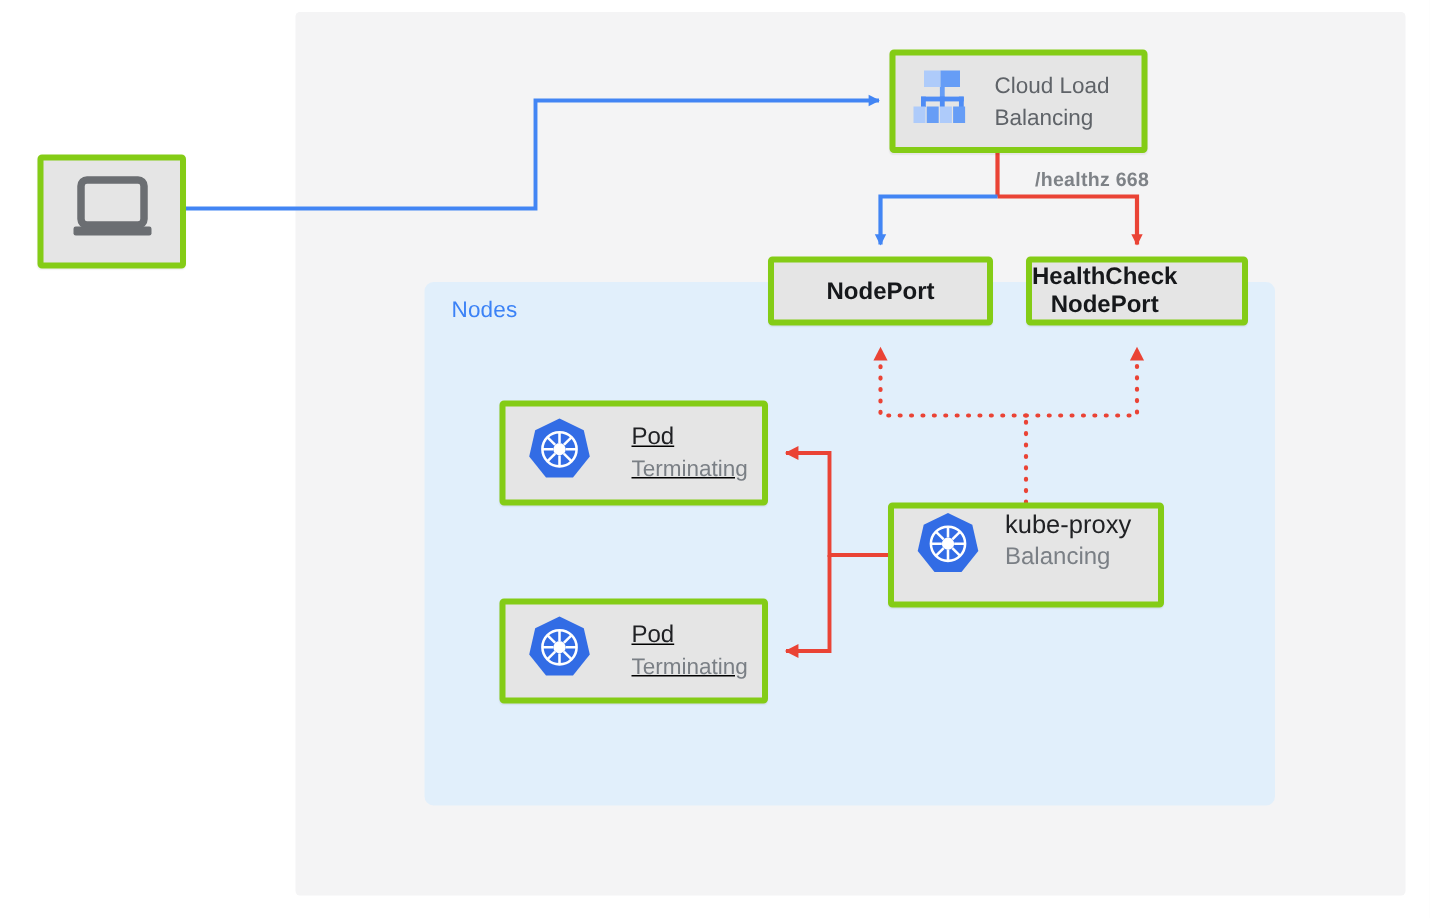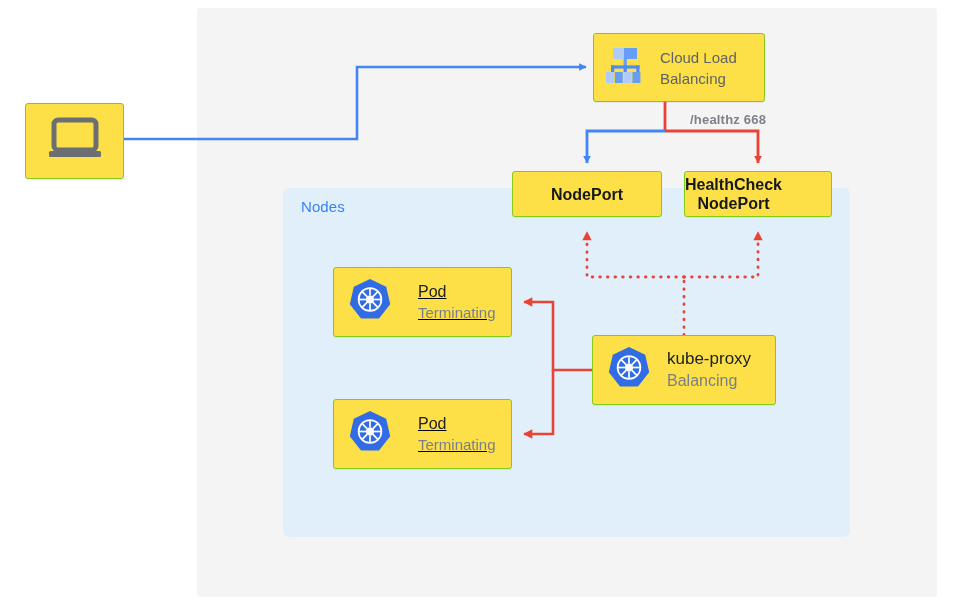--- a/index.html
+++ b/index.html
@@ -36,22 +36,22 @@
   }
   #nodes-label {
     left: 301px; top: 198px;
     font-size: 15px;
     color: #3b82f6;
     letter-spacing: .1px;
   }
 
   
   .card {
-    background: #fde047;
-    border: 1px solid #84cc16;
+    background: #e5e5e5;
+    border: 4px solid #84cc16;
     border-radius: 3px;
     box-sizing: border-box;
     box-shadow: 0 1px 1px rgba(0,0,0,0.06);
   }
 
   
   #laptop-card {
     left: 25px; top: 103px;
     width: 99px; height: 76px;
     display: flex; align-items: center; justify-content: center;
@@ -104,21 +104,21 @@
     font-size: 16px; color: #202124; line-height: 21px;
   }
   .pod-sub {
     font-size: 15px; color: #7a7f85; line-height: 21px;
   }
 
   
   #kubeproxy-card {
     left: 592px; top: 335px;
     width: 184px; height: 70px;
-    display: flex; align-items: center;
+    display: flex; align-items: flex-start;
     padding-left: 12px;
   }
   #kubeproxy-card .kp-text { margin-left: 14px; }
   .kp-title { font-size: 17px; color: #202124; line-height: 22px; }
   .kp-sub { font-size: 16px; color: #7a7f85; line-height: 22px; }
 
   
   #healthz-label {
     left: 690px; top: 112px;
     font-size: 13px;

